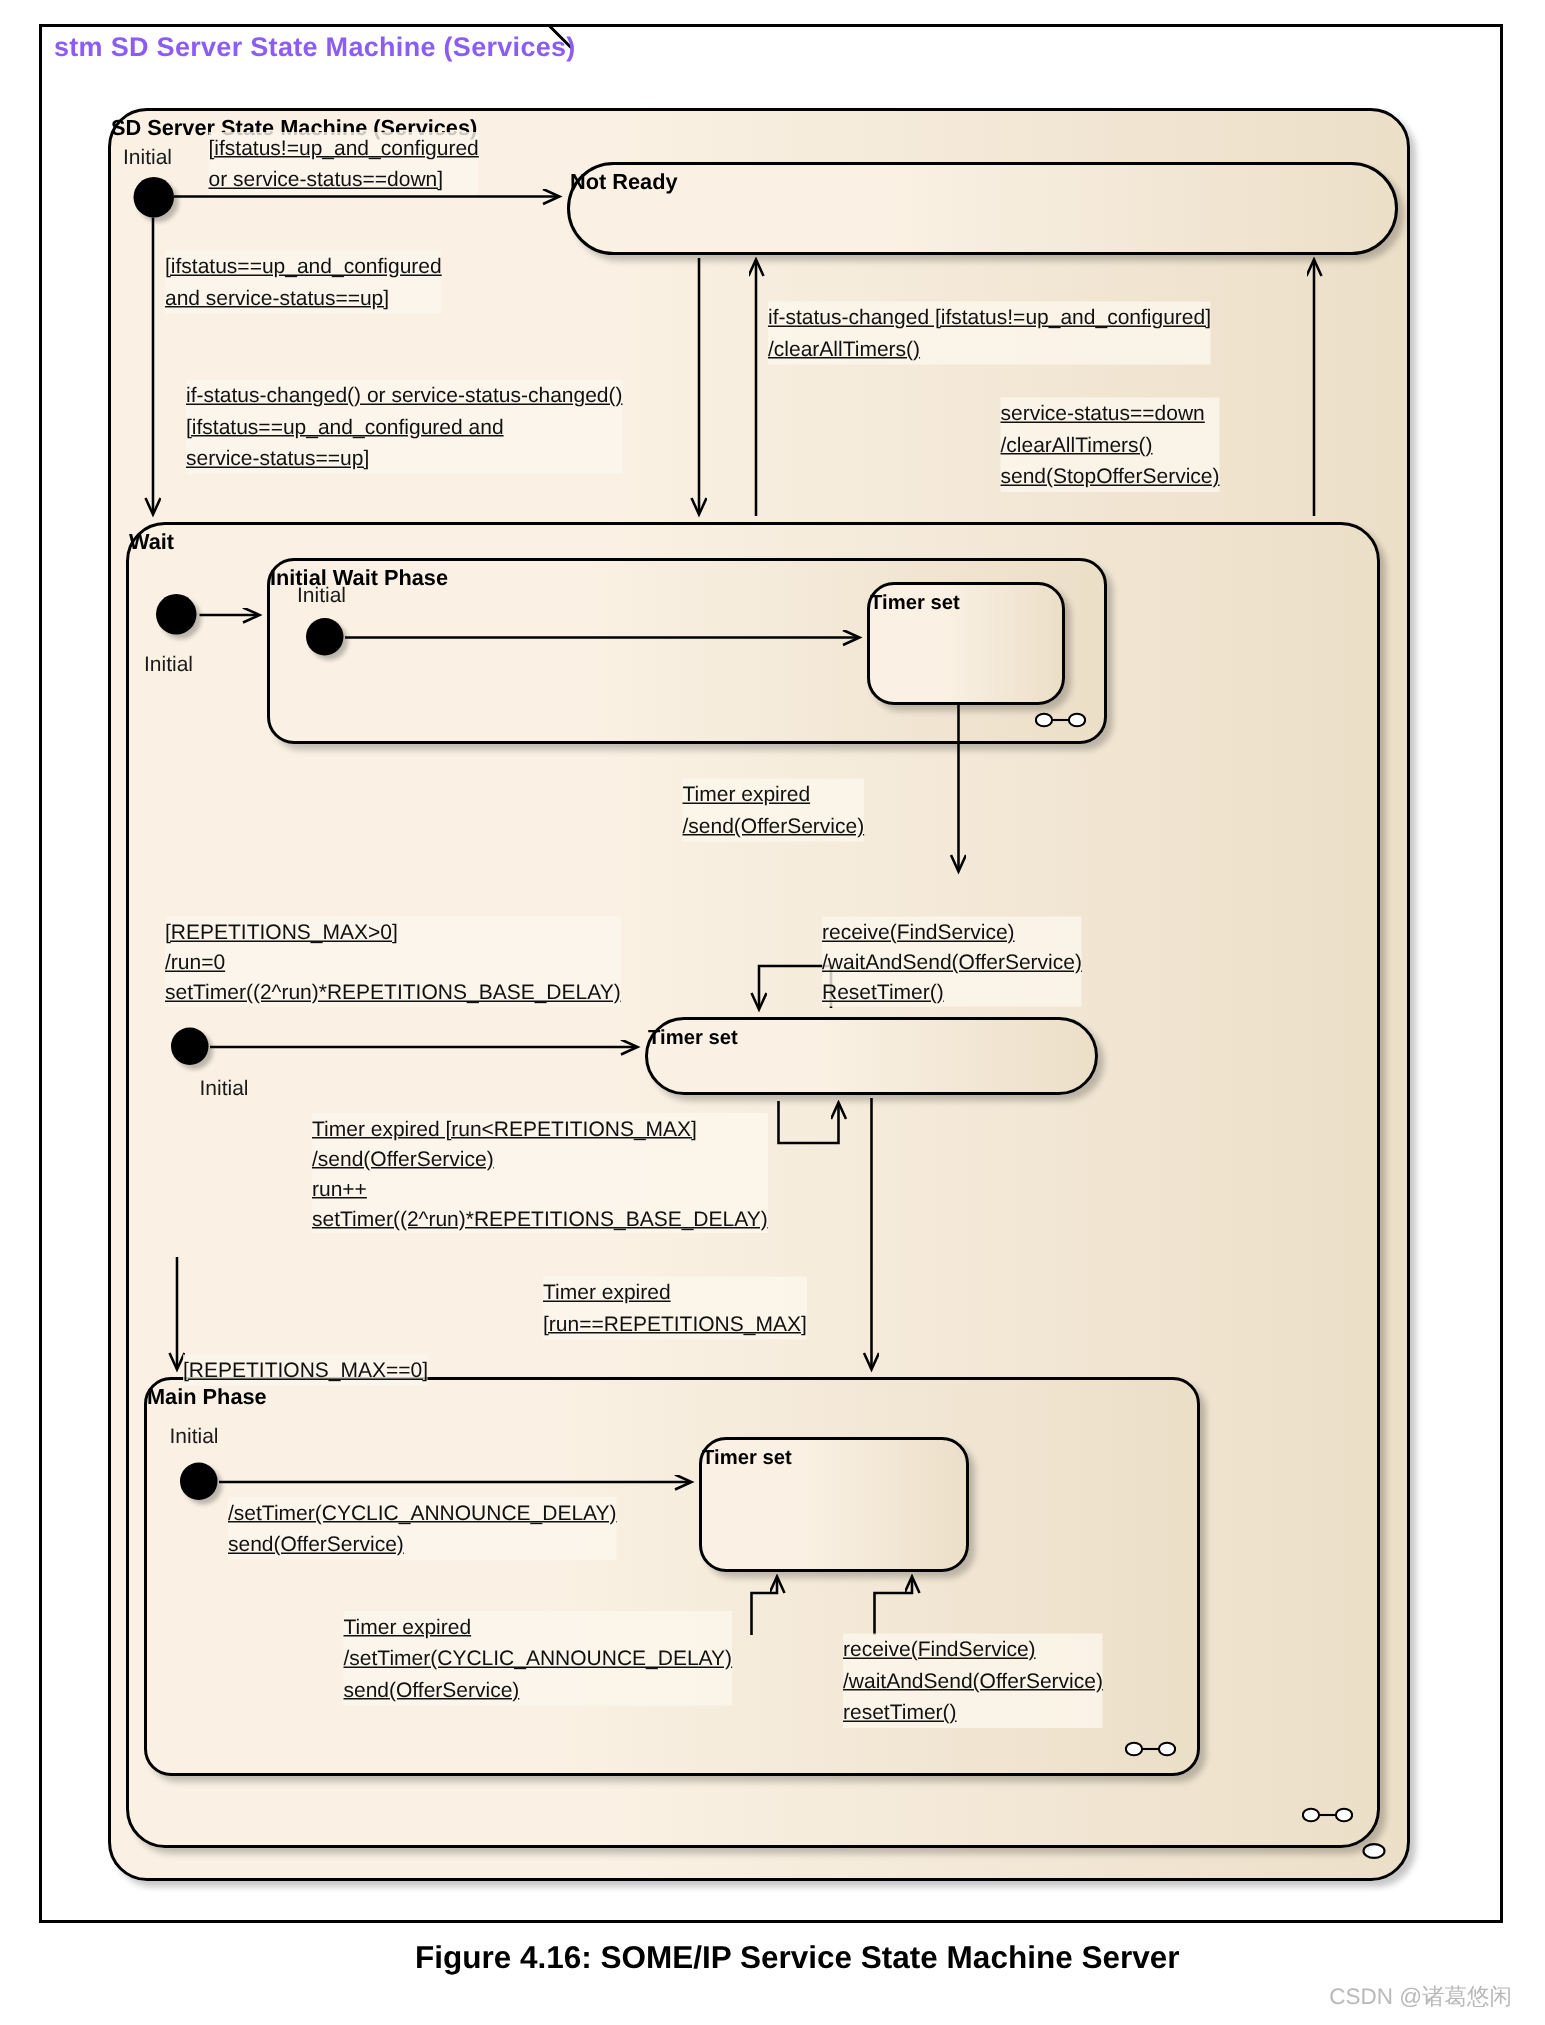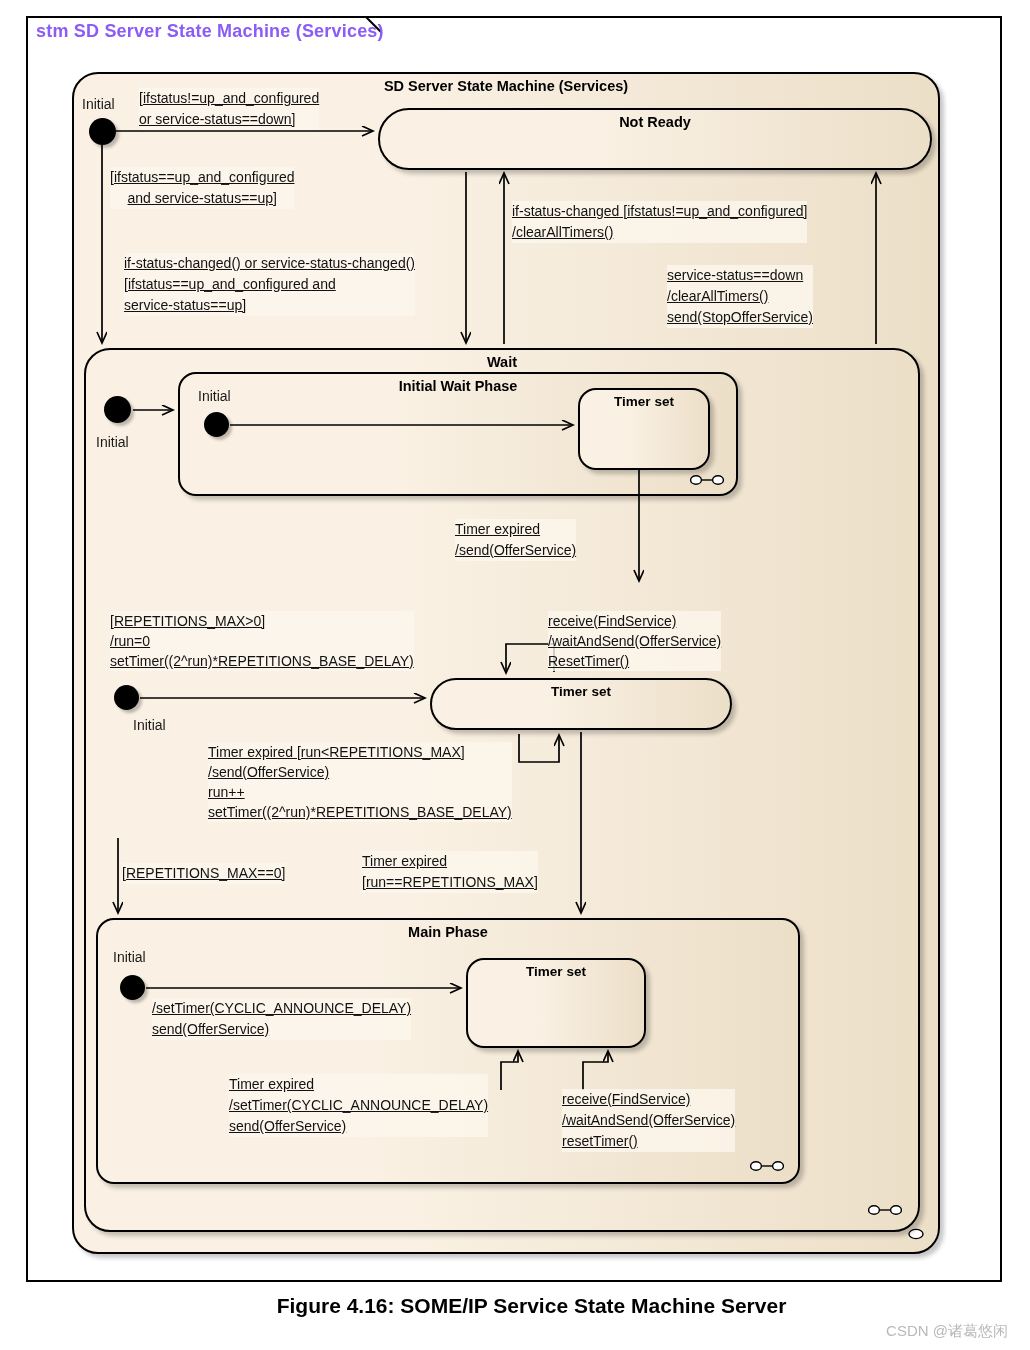--- a/index.html
+++ b/index.html
@@ -70,21 +70,20 @@
     background: linear-gradient(to right, #faf1e4 0%, #faf1e4 38%, #ecdfc8 100%);
     box-shadow: 4px 4px 4px rgba(0,0,0,0.22);
   }
   .state.round-lg { border-radius: 18px; }
   .state.round-xl { border-radius: 26px; }
   .state.pill     { border-radius: 34px; }
   .state-title {
     position: absolute;
     left: 0; right: 0;
     top: 4px;
-    text-align: center;
     font-size: 14.5px;
     font-weight: bold;
     color: #000;
   }
   .state-title.small { font-size: 13.5px; }
 
   
   .composite-icon {
     position: absolute;
     width: 34px;
@@ -276,21 +275,21 @@
     <line x1="146" y1="988" x2="460" y2="988" marker-end="url(#ah)"></line>
 
     <polyline points="501,1090 501,1062 518,1062 518,1052" marker-end="url(#ah)"></polyline>
 
     <polyline points="583,1090 583,1062 608,1062 608,1052" marker-end="url(#ah)"></polyline>
   </svg>
 
   <div class="tlabel" style="left:139px; top:88px;">[ifstatus!=up_and_configured
 or service-status==down]</div>
 
-  <div class="tlabel" style="left:110px; top:167px;text-align:center;">[ifstatus==up_and_configured
+  <div class="tlabel" style="left:110px; top:167px;">[ifstatus==up_and_configured
 and service-status==up]</div>
 
   <div class="tlabel" style="left:124px; top:253px;">if-status-changed() or service-status-changed()
 [ifstatus==up_and_configured and
 service-status==up]</div>
 
   <div class="tlabel" style="left:512px; top:201px;">if-status-changed [ifstatus!=up_and_configured]
 /clearAllTimers()</div>
 
   <div class="tlabel" style="left:667px; top:265px;">service-status==down
@@ -307,21 +306,21 @@
 
   <div class="tlabel tight" style="left:548px; top:611px;">receive(FindService)
 /waitAndSend(OfferService)
 ResetTimer()</div>
 
   <div class="tlabel tight" style="left:208px; top:742px;">Timer expired [run&lt;REPETITIONS_MAX]
 /send(OfferService)
 run++
 setTimer((2^run)*REPETITIONS_BASE_DELAY)</div>
 
-  <div class="tlabel" style="left:122px; top:863px;">[REPETITIONS_MAX==0]</div>
+  <div class="tlabel" style="left:122px; top:903px;">[REPETITIONS_MAX==0]</div>
 
   <div class="tlabel" style="left:362px; top:851px;">Timer expired
 [run==REPETITIONS_MAX]</div>
 
   <div class="tlabel" style="left:152px; top:998px;">/setTimer(CYCLIC_ANNOUNCE_DELAY)
 send(OfferService)</div>
 
   <div class="tlabel" style="left:229px; top:1074px;">Timer expired
 /setTimer(CYCLIC_ANNOUNCE_DELAY)
 send(OfferService)</div>

